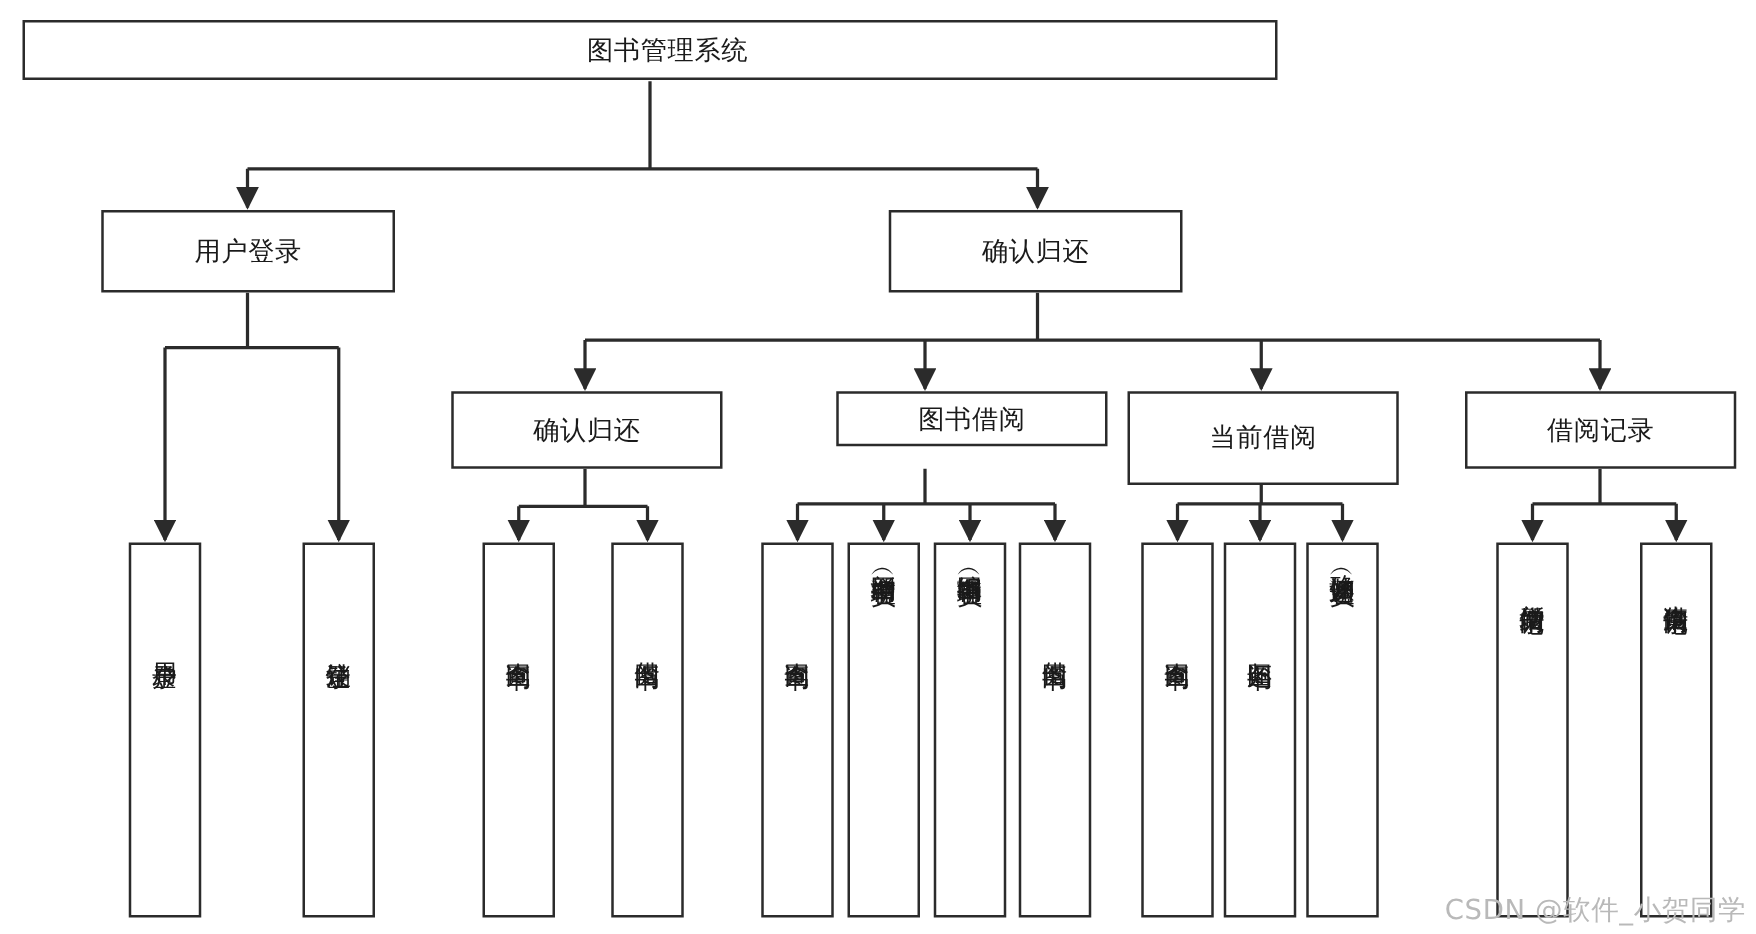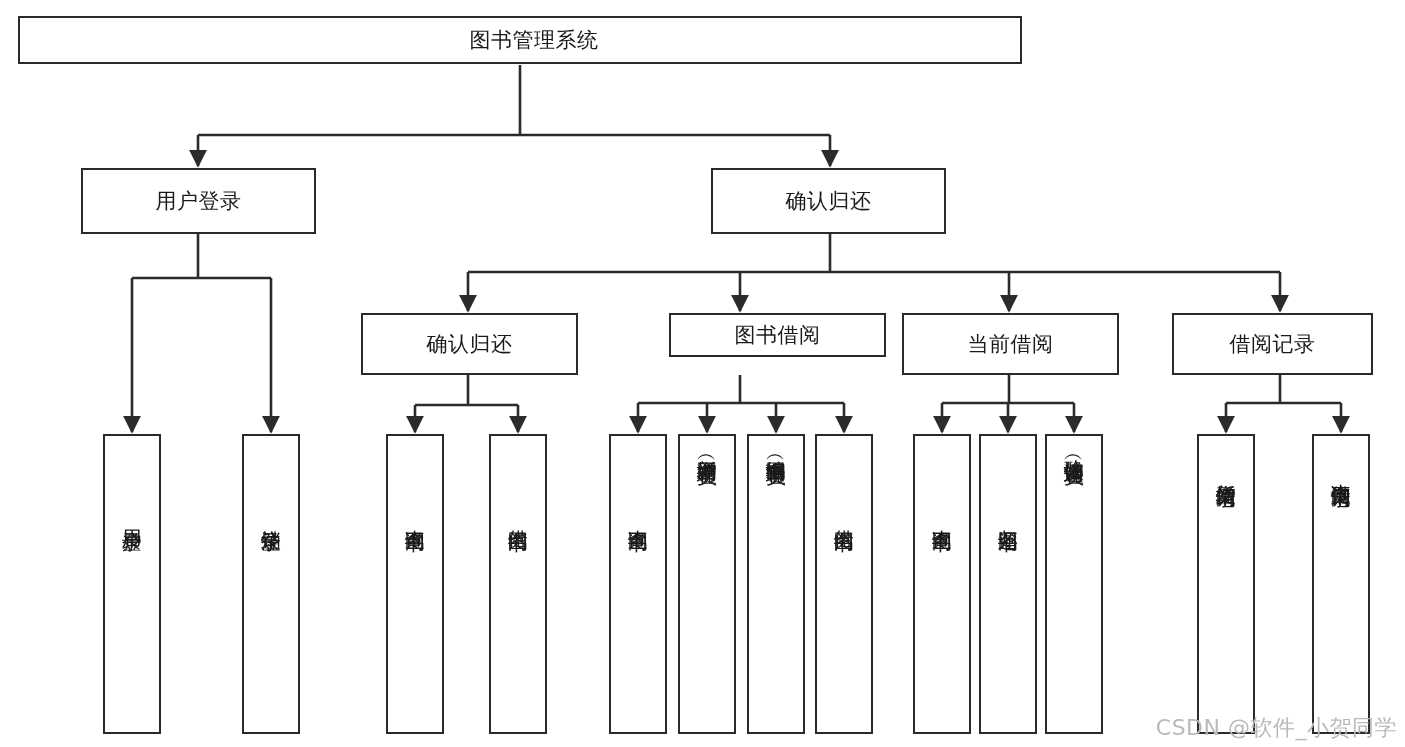--- a/index.html
+++ b/index.html
@@ -127,24 +127,24 @@
   <div class="node horiz" style="left:711px; top:168px; width:235px; height:66px;">
     <span class="label">确认归还</span>
   </div>
 
   <div class="node horiz" style="left:361px; top:313px; width:217px; height:62px;">
     <span class="label">确认归还</span>
   </div>
   <div class="node horiz" style="left:669px; top:313px; width:217px; height:44px;">
     <span class="label">图书借阅</span>
   </div>
-  <div class="node horiz" style="left:902px; top:313px; width:217px; height:62px;">
+  <div class="node horiz" style="left:902px; top:313px; width:217px; height:75px;">
     <span class="label">当前借阅</span>
   </div>
-  <div class="node horiz" style="left:1172px; top:313px; width:201px; height:62px;">
+  <div class="node horiz" style="left:1172px; top:313px; width:217px; height:62px;">
     <span class="label">借阅记录</span>
   </div>
 
   <div class="node vert" style="left:103px; top:434px; width:58px; height:300px; padding-top:78px;">
     <span class="label">用户登录</span>
   </div>
   <div class="node vert" style="left:242px; top:434px; width:58px; height:300px; padding-top:78px;">
     <span class="label">注销登录</span>
   </div>
 

